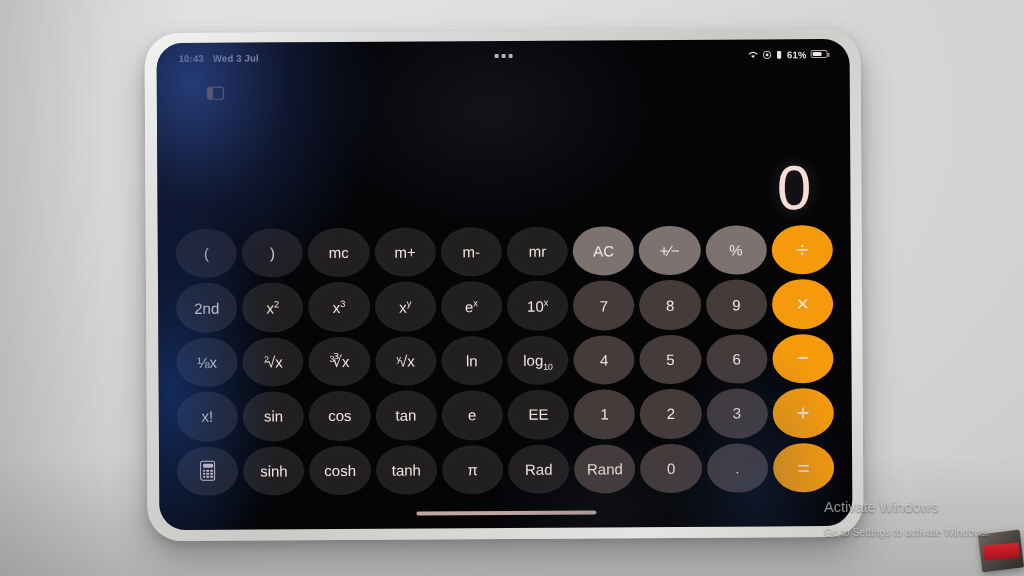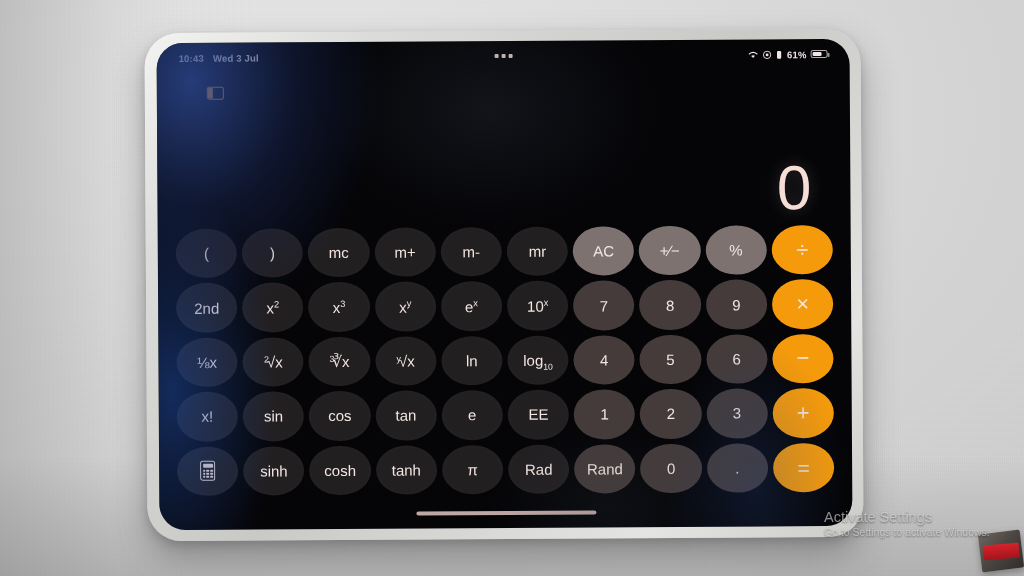--- a/index.html
+++ b/index.html
@@ -212,21 +212,21 @@
   #watermark {
     position: absolute;
     right: 4px; bottom: 36px;
     text-align: left;
     z-index: 60;
     color: rgba(225,222,220,0.62);
     text-shadow: 0 1px 2px rgba(0,0,0,0.45);
     width: 196px;
   }
   #watermark-title { font-size: 14.5px; line-height: 1.15; }
-  #watermark-sub { font-size: 10.5px; line-height: 1.3; margin-top: 1px; }
+  #watermark-sub { font-size: 10.5px; line-height: 1.3; margin-top: 11px; }
 
   
   #desk-object {
     position: absolute;
     right: 2px; bottom: 6px;
     width: 42px; height: 38px;
     background: linear-gradient(140deg, #6d6661 0%, #4d4743 45%, #312d2b 100%);
     border-radius: 2px;
     transform: rotate(-7deg);
     box-shadow: 0 3px 7px rgba(60,60,60,0.45);
@@ -474,20 +474,20 @@
             </div>
           </div>
       </div>
 
       <div id="home-indicator"></div>
       <div id="screen-glare"></div>
     </div>
   </div>
 
   <div id="watermark">
-    <div id="watermark-title">Activate Settings</div>
+    <div id="watermark-title">Activate Windows</div>
     <div id="watermark-sub">Go to Settings to activate Windows.</div>
   </div>
 
   <div id="desk-object">
     <div class="dobj-key"></div>
   </div>
 </div>
 
 </body></html>

